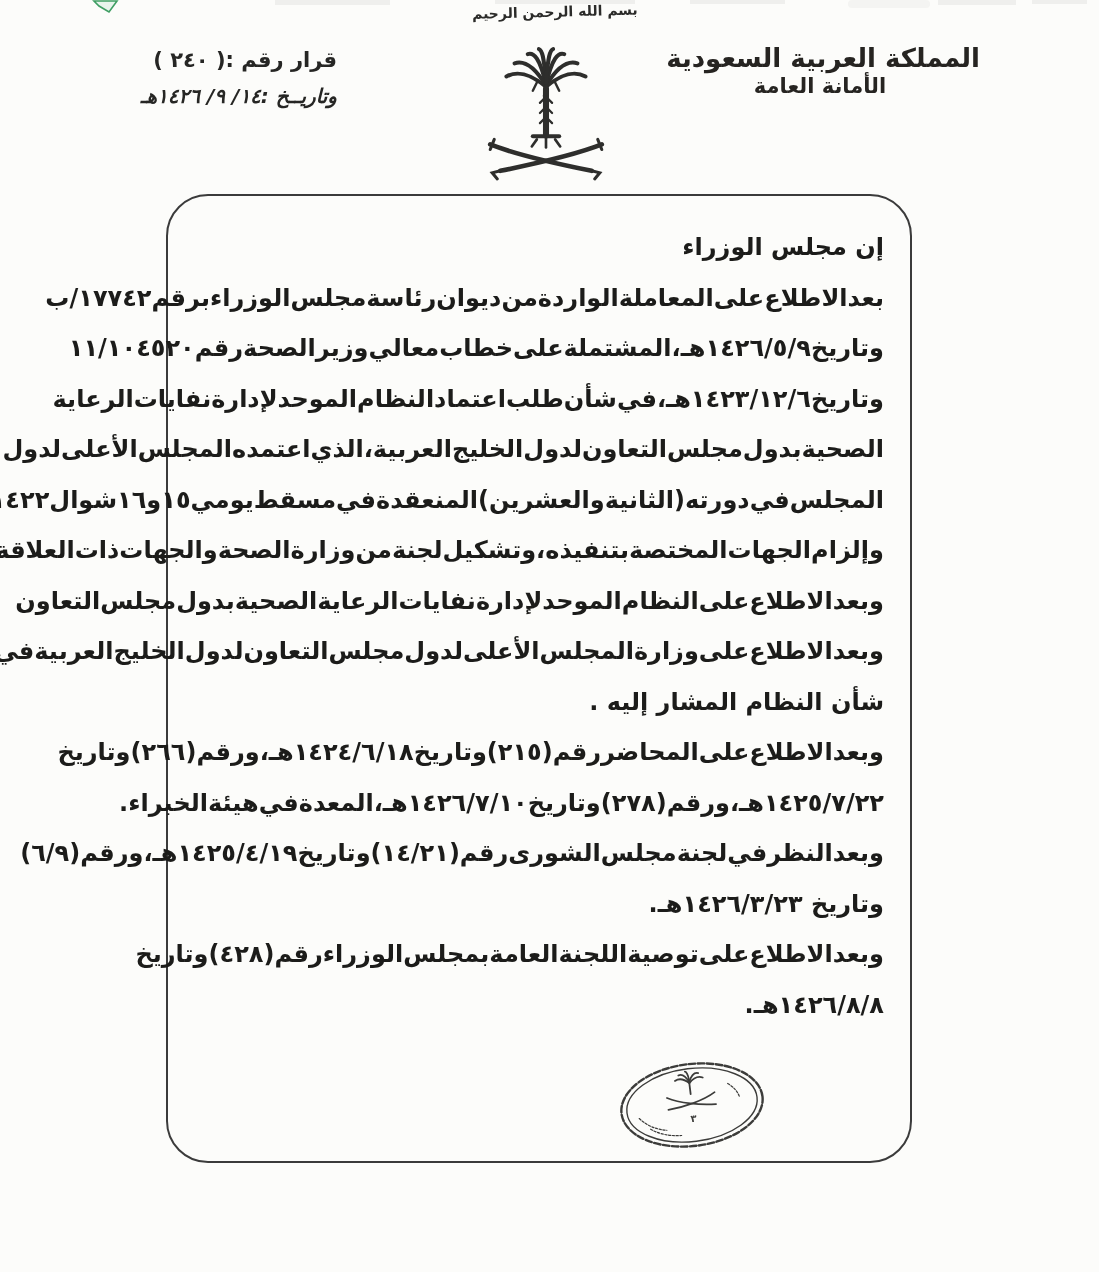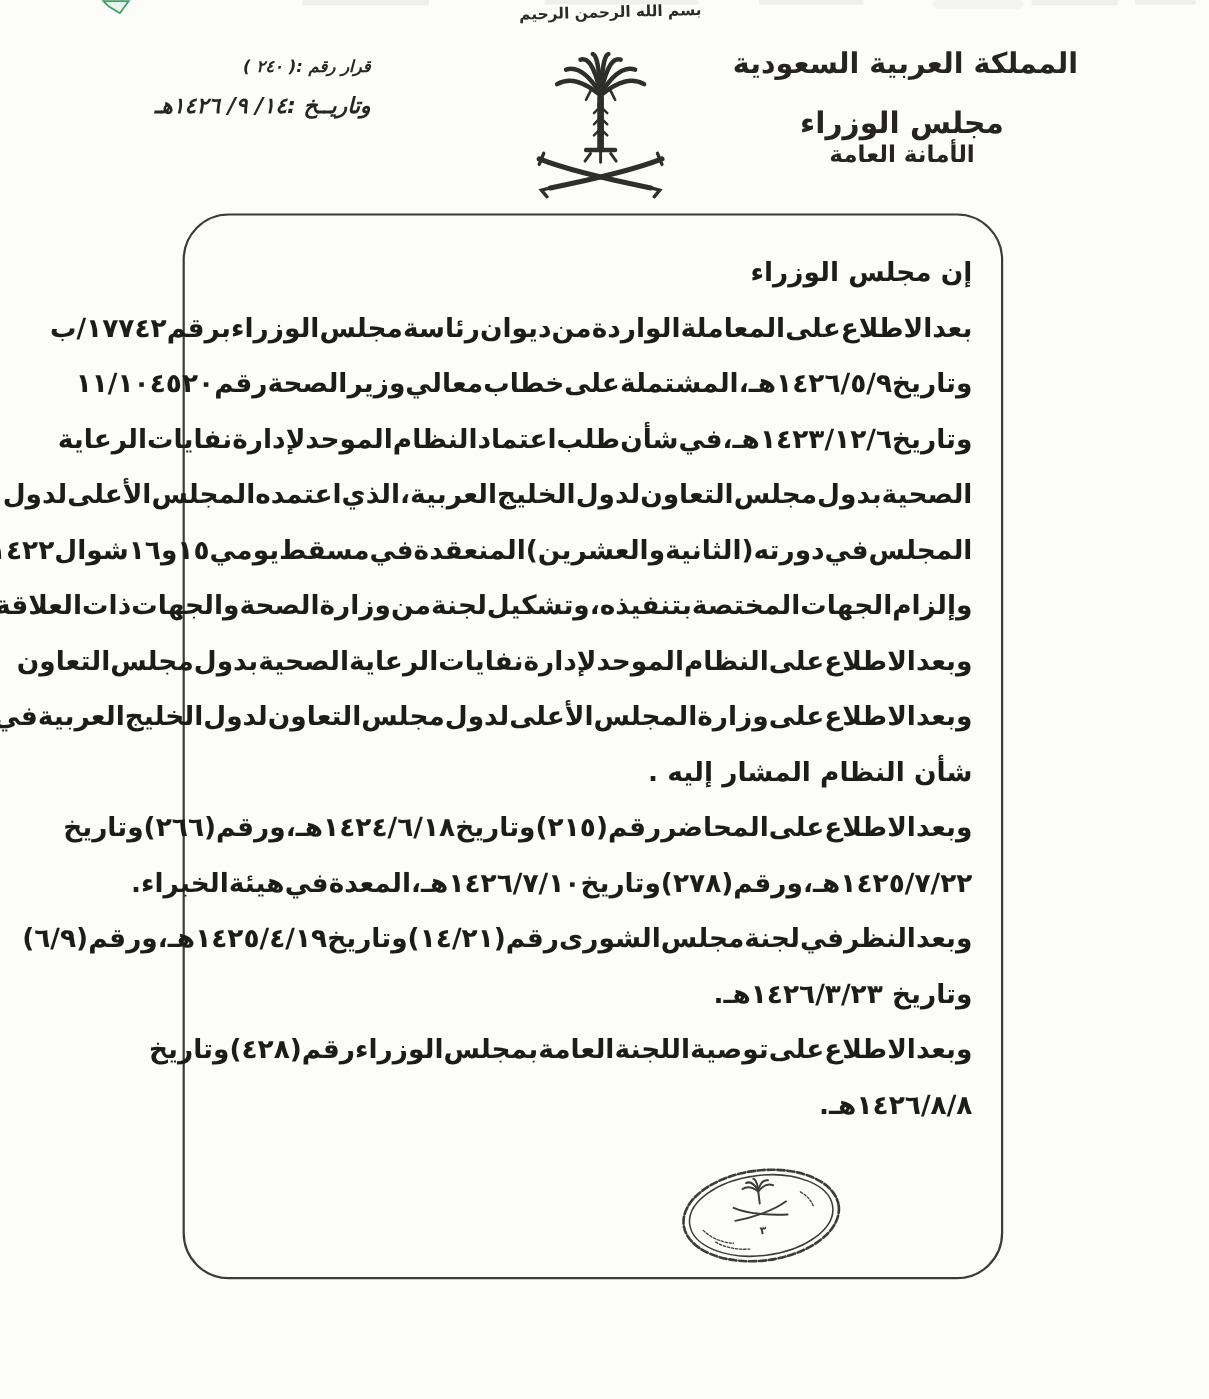--- a/index.html
+++ b/index.html
@@ -22,21 +22,21 @@
     white-space:nowrap;transform:rotate(-1.5deg);
   }
   
   .emblem{position:absolute;left:484px;top:42px;width:124px;height:142px;}
   
   .decree-meta{
     position:absolute;top:42px;right:762px;
     direction:rtl;text-align:right;white-space:nowrap;
     font-weight:bold;color:#262624;
   }
-  .decree-meta .l1{font-size:15px;line-height:36px;font-style:italic;}
+  .decree-meta .l1{font-size:21px;line-height:36px;}
   .decree-meta .l2{font-size:20px;line-height:36px;font-style:italic;}
   
   .letterhead{
     position:absolute;left:660px;top:42px;width:320px;
     direction:rtl;text-align:center;font-weight:bold;color:#262421;
   }
   .letterhead .kingdom{font-size:26px;line-height:32px;letter-spacing:1px;white-space:nowrap;text-align:right;}
   .letterhead .council{font-size:27px;line-height:30px;margin-top:24px;letter-spacing:2px;white-space:nowrap;}
   .letterhead .secretariat{font-size:21px;line-height:24px;letter-spacing:2px;white-space:nowrap;}
   
@@ -120,21 +120,20 @@
     </g>
   </svg>
 
   <div class="decree-meta">
     <div class="l1">قرار رقم :( ٢٤٠ )</div>
     <div class="l2">وتاريــخ :١٤/ ٩/ ١٤٢٦هـ</div>
   </div>
 
   <div class="letterhead">
     <div class="kingdom">المملكة العربية السعودية</div>
-    <div class="council">مجلس الوزراء</div>
     <div class="secretariat">الأمانة العامة</div>
   </div>
 
   <div class="doc-box">
     <div class="body-lines" id="body-lines">
         <div class="line">
           <span>إن مجلس الوزراء</span>
         </div>
         <div class="line just">
           <span>بعد</span>

